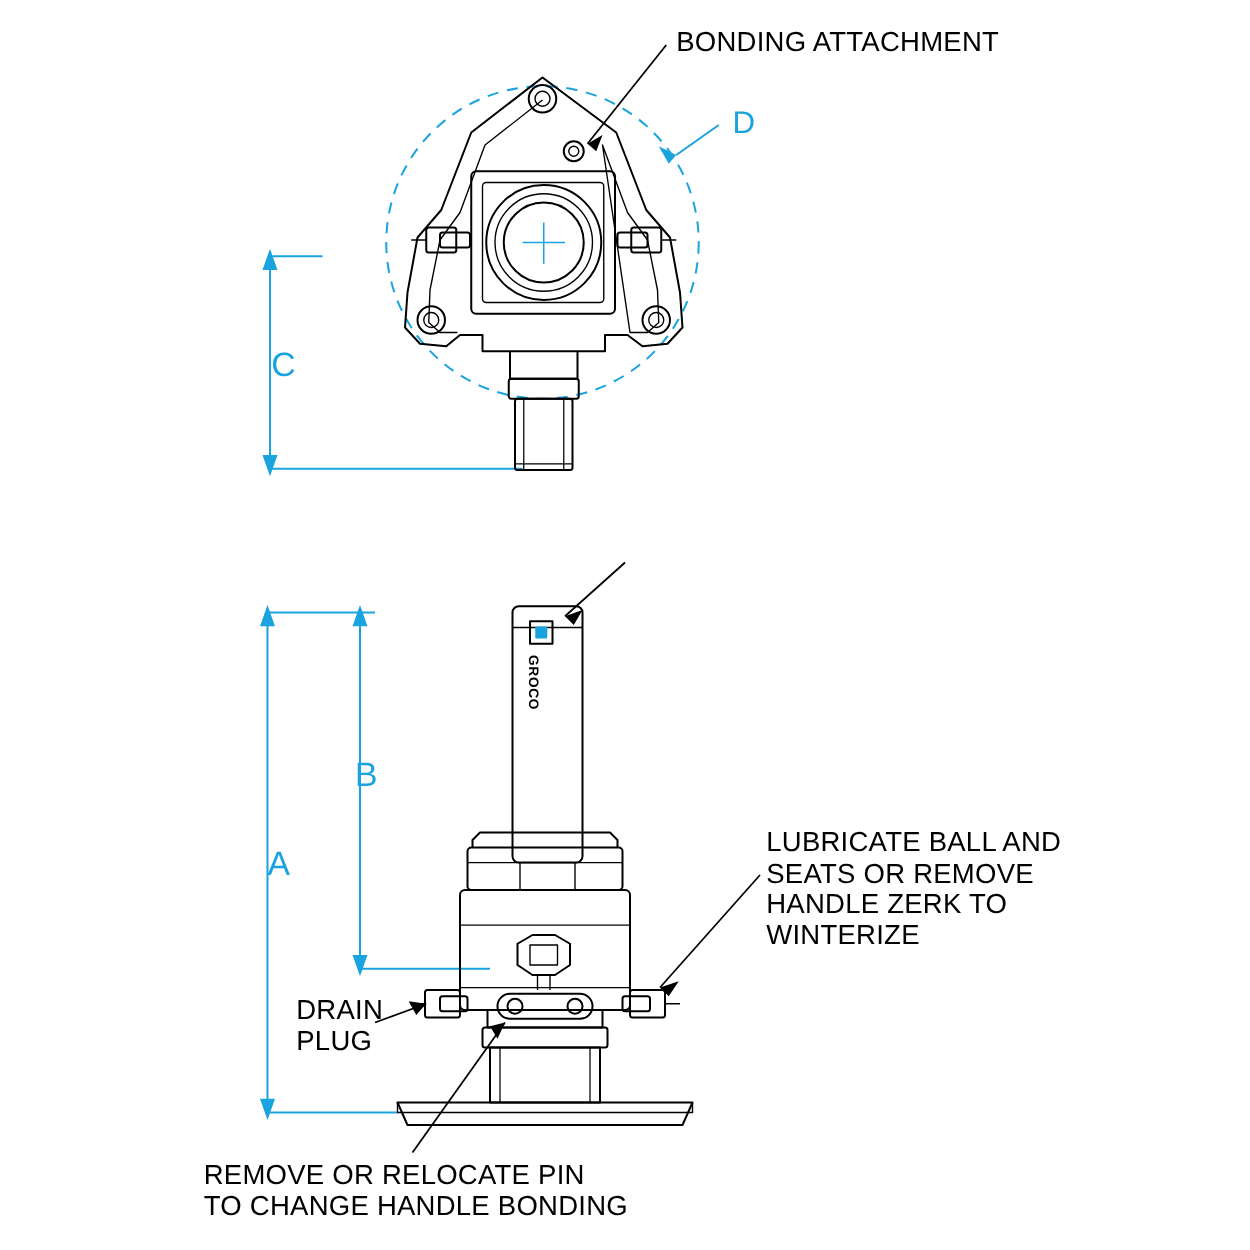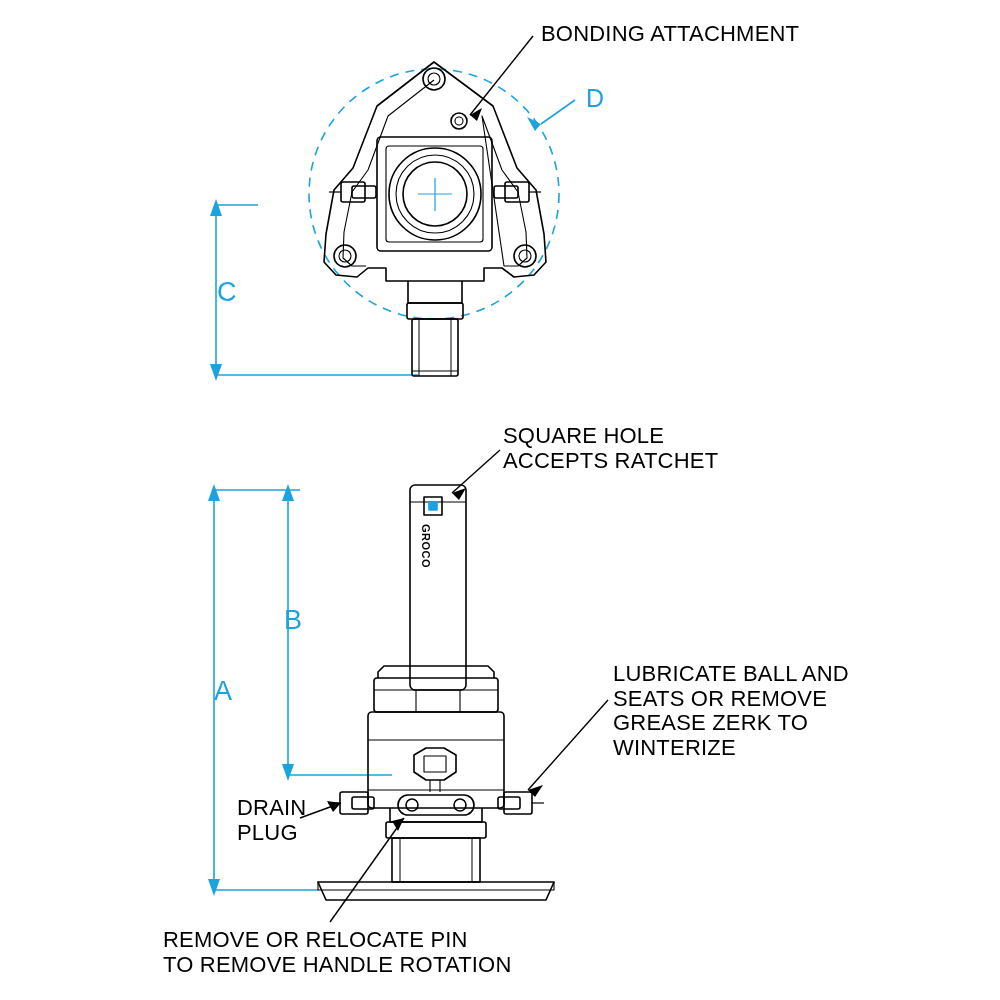--- a/index.html
+++ b/index.html
@@ -234,33 +234,31 @@
         <path d="M341 803 L327 801 L333 812 Z" fill="#000" stroke="none"></path>
 
         <path d="M330 922 L404 818"></path>
         <path d="M404 818 L398 831 L392 821 Z" fill="#000" stroke="none"></path>
       </g>
     </g>
   </svg>
 
   <div class="lbl lbl-black" style="left:541px; top:22px;">BONDING ATTACHMENT</div>
 
-  <div class="lbl lbl-black" style="left:503px; top:424px;">SQUARE HOLE
-ACCEPTS RATCHET</div>
 
   <div class="lbl lbl-black" style="left:613px; top:662px;">LUBRICATE BALL AND
 SEATS OR REMOVE
-GREASE ZERK TO
+HANDLE ZERK TO
 WINTERIZE</div>
 
   <div class="lbl lbl-black" style="left:237px; top:796px;">DRAIN
 PLUG</div>
 
   <div class="lbl lbl-black" style="left:163px; top:928px;">REMOVE OR RELOCATE PIN
-TO REMOVE HANDLE ROTATION</div>
+TO CHANGE HANDLE BONDING</div>
 
   <div class="lbl lbl-blue" style="left:214px; top:676px;">A</div>
 
   <div class="lbl lbl-blue" style="left:284px; top:605px;">B</div>
 
   <div class="lbl lbl-blue" style="left:217px; top:277px;">C</div>
 
   <div class="lbl lbl-d" style="left:586px; top:84px;">D</div>
 
   <div class="brand" style="left:432px; top:524px;">GROCO</div>

